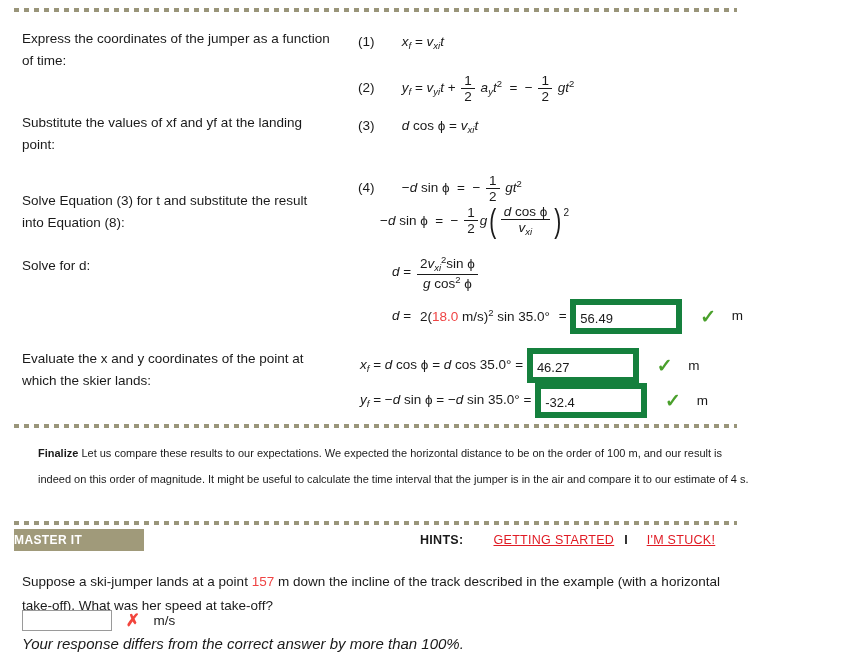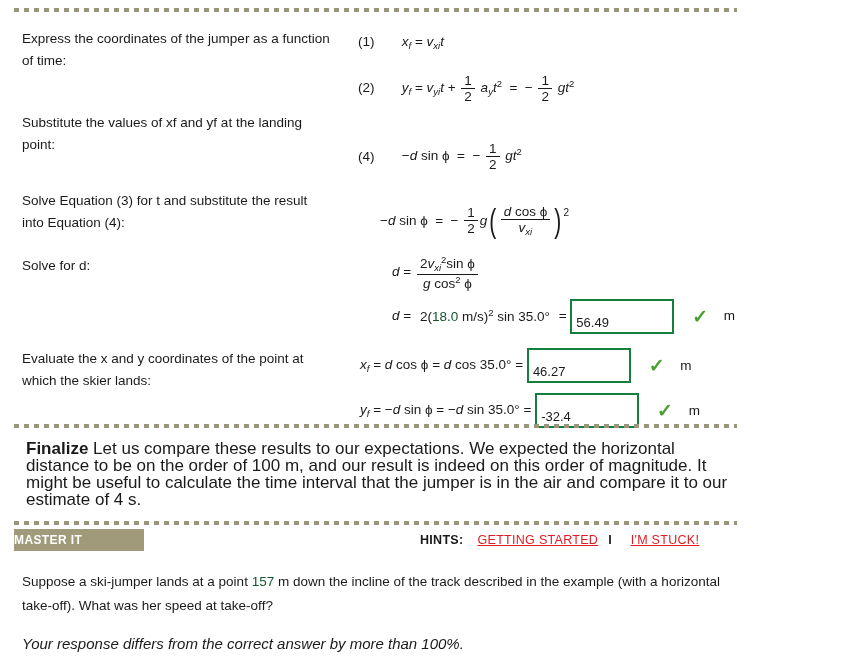--- a/index.html
+++ b/index.html
@@ -55,61 +55,61 @@
   .frac .num { display: block; padding: 0 3px; }
   .frac .den { display: block; border-top: 1px solid #1a1a1a; padding: 0 3px; }
 
   .paren {
     display: inline-block; vertical-align: middle;
     font-size: 34px; font-weight: 300; line-height: 0.82;
     transform: scaleX(0.62); color: #1a1a1a;
   }
   .paren-sup { font-size: 10px; vertical-align: 0.95em; }
 
-  .red { color: #14532d; }
+  .red { color: #ef4444; }
 
   
   .ansbox {
     display: inline-block; vertical-align: middle;
     width: 96px; height: 19px; line-height: 19px;
-    border: 2px solid #15803d; background: #ffffff;
+    border: 6px solid #15803d; background: #ffffff;
     font-family: "Liberation Sans", sans-serif; font-size: 13px;
-    color: #1a1a1a; padding: 12px 0 0 4px;
+    color: #1a1a1a; padding: 4px 0 0 4px;
     box-sizing: content-box;
   }
   .mark-ok {
     display: inline-block; vertical-align: middle;
     color: #4aa02c; font-size: 19px; font-weight: bold;
     margin: 0 6px 0 14px; line-height: 19px;
   }
   .unit { display: inline-block; vertical-align: middle; font-size: 13.5px; margin-left: 6px; }
 
   
   .finalize {
-    position: absolute; top: 440px; left: 26px; width: 712px;
-    font-size: 17px; line-height: 17px;
+    position: absolute; top: 440px; left: 38px; width: 712px;
+    font-size: 11px; line-height: 26px;
   }
   .finalize b { font-weight: bold; }
 
   
   .master-bar {
     position: absolute; top: 529px; left: 14px;
     width: 130px; height: 22px; line-height: 22px;
     background: #a09a7a; color: #ffffff;
     font-weight: bold; font-size: 12px; letter-spacing: 0.4px;
   }
   .hints {
     position: absolute; top: 531px; left: 420px;
     font-size: 12.5px; line-height: 18px; white-space: nowrap;
   }
   .hints .lbl { font-weight: bold; color: #1a1a1a; letter-spacing: 0.3px; }
   .hints a {
     color: #e01b24; text-decoration: underline;
     font-weight: normal; letter-spacing: 0.3px;
-    margin-left: 14px;
+    margin-left: 30px;
   }
   .hints .sep { color: #1a1a1a; margin-left: 10px; font-weight: bold; }
   .hints a.second { margin-left: 19px; }
 
   .mi-question {
     position: absolute; top: 570px; left: 22px; width: 712px;
     font-size: 13.5px; line-height: 24px;
   }
   .mi-answer-row { position: absolute; top: 610px; left: 22px; }
   .mi-input {
@@ -156,33 +156,37 @@
       </div>
     </div>
   </div>
 
   <div class="step-row" style="position:absolute; top:112px;">
     <div class="step-label">
       <span>Substitute the values of xf and yf at the landing point:</span>
     </div>
     <div class="eq-col">
 
+      <div class="eqline m">
+        <span class="eqnum">(3)</span>
+        <span><i class="v">d</i> cos <span class="phi">ϕ</span> = <i class="v">v</i><span class="sub">xi</span><i class="v">t</i></span>
+      </div>
 
       <div class="eqline m" style="margin-top:26px;">
         <span class="eqnum">(4)</span>
         <span>−<i class="v">d</i> sin <span class="phi">ϕ</span> &nbsp;= &nbsp;−
           <span class="frac"><span class="num">1</span><span class="den">2</span></span>
           <i class="v">gt</i><span class="sup">2</span></span>
       </div>
     </div>
   </div>
 
   <div class="step-row" style="position:absolute; top:190px;">
     <div class="step-label">
-      <span>Solve Equation (3) for t and substitute the result into Equation (4):</span>
+      <span>Solve Equation (3) for t and substitute the result into Equation (8):</span>
     </div>
     <div class="eq-col" style="left:380px;">
       <div class="eqline m" style="padding-top:8px;">
         <span>−<i class="v">d</i> sin <span class="phi">ϕ</span> &nbsp;= &nbsp;−
           <span class="frac"><span class="num">1</span><span class="den">2</span></span><i class="v">g</i><span class="paren">(</span><span class="frac"><span class="num"><i class="v">d</i> cos <span class="phi">ϕ</span></span><span class="den"><i class="v">v</i><span class="sub">xi</span></span></span><span class="paren">)</span><span class="paren-sup">2</span></span>
       </div>
     </div>
   </div>
 
   <div class="step-row" style="position:absolute; top:255px;">
@@ -219,21 +223,21 @@
     </div>
     <div class="eq-col" style="left:360px;">
 
       <div class="eqline m">
         <span><i class="v">x</i><span class="sub">f</span> = <i class="v">d</i> cos <span class="phi">ϕ</span> = <i class="v">d</i> cos <span>35.0°</span> =</span>
         <input class="ansbox" type="text" readonly="" value="46.27" style="">
         <span class="mark-ok">✓</span>
         <span class="unit">m</span>
       </div>
 
-      <div class="eqline m" style="margin-top:10px;">
+      <div class="eqline m" style="">
         <span><i class="v">y</i><span class="sub">f</span> = −<i class="v">d</i> sin <span class="phi">ϕ</span> = −<i class="v">d</i> sin <span>35.0°</span> =</span>
         <input class="ansbox" type="text" readonly="" value="-32.4" style="">
         <span class="mark-ok">✓</span>
         <span class="unit">m</span>
       </div>
     </div>
   </div>
 
   <div class="rule rule-mid"></div>
 
@@ -246,16 +250,21 @@
   <div class="master-bar">MASTER IT</div>
 
   <div class="hints">
     <span class="lbl">HINTS:</span><a href="#">GETTING STARTED</a><span class="sep">I</span><a href="#" class="second">I'M STUCK!</a>
   </div>
 
   <div class="mi-question">
     <span>Suppose a ski-jumper lands at a point </span><span class="red">157</span><span> m down the incline of the track described in the example (with a horizontal take-off). What was her speed at take-off?</span>
   </div>
 
+  <div class="mi-answer-row">
+    <input class="mi-input" type="text" value="" style="">
+    <span class="mark-bad">✗</span>
+    <span class="unit">m/s</span>
+  </div>
 
   <div class="mi-feedback">Your response differs from the correct answer by more than 100%.</div>
 
 </div>
 
 </body></html>

